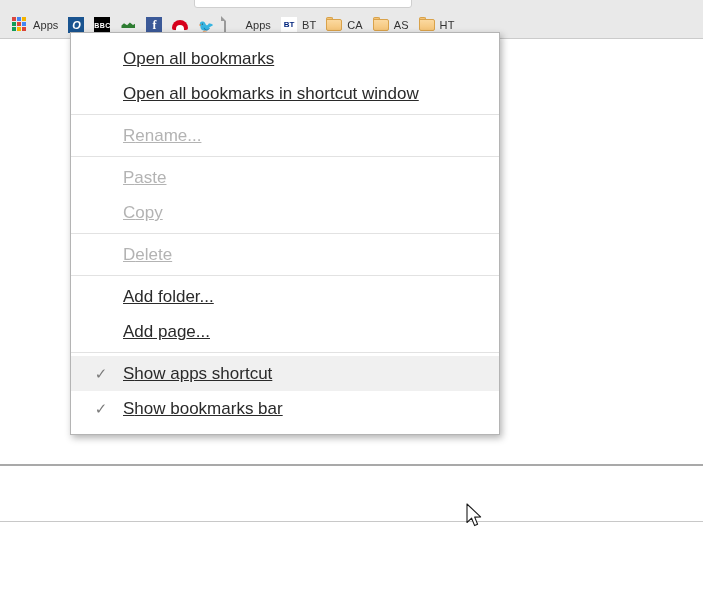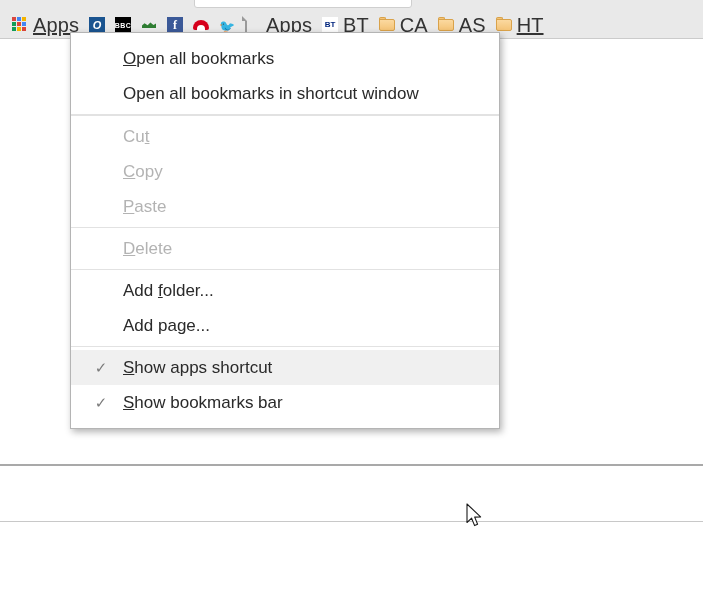--- a/index.html
+++ b/index.html
@@ -46,25 +46,24 @@
   .bm-item {
     display: flex;
     align-items: center;
     height: 22px;
     padding: 0 6px 0 2px;
     margin-right: 2px;
     flex: 0 0 auto;
     white-space: nowrap;
   }
   .bm-label {
-    font-size: 20px;
+    font-size: 11px;
     color: #333333;
     margin-left: 5px;
     letter-spacing: 0.1px;
-    text-decoration: underline;
   }
   .bm-ico {
     width: 16px; height: 16px;
     flex: 0 0 16px;
     position: relative;
     display: inline-block;
   }
 
   
   .ico-apps-grid {
@@ -203,20 +202,21 @@
   .ctx-item {
     position: relative;
     height: 35px;
     line-height: 35px;
     padding-left: 52px;
     padding-right: 2px;
     font-size: 17px;
     color: #2a2a2a;
     white-space: nowrap;
     cursor: default;
+    text-decoration: underline;
   }
   .ctx-item.disabled { color: #b3b3b3; }
   .ctx-item.hovered  { background: #f0f0f0; }
   .ctx-item .mn { text-decoration: underline; }
   .ctx-check {
     position: absolute;
     left: 22px; top: 0;
     width: 16px;
     text-align: center;
     font-size: 15px;
@@ -313,25 +313,27 @@
         <span class="bm-label">HT</span>
       </div>
     </div>
 
   <div class="ctx-menu" id="ctx-menu">
       <div class="ctx-group">
         <div class="ctx-item"><span><span class="mn">O</span>pen all bookmarks</span></div>
         <div class="ctx-item"><span>Open all bookmarks in shortcut window</span></div>
       </div>
       <div class="ctx-sep"></div>
-      <div class="ctx-sep"></div>
-      <div class="ctx-group">
-        <div class="ctx-item disabled"><span>Cu<span class="mn">t</span></span></div>
+      <div class="ctx-group">
+        <div class="ctx-item disabled"><span><span class="mn">R</span>ename...</span></div>
+      </div>
+      <div class="ctx-sep"></div>
+      <div class="ctx-group">
+        <div class="ctx-item disabled"><span><span class="mn">P</span>aste</span></div>
         <div class="ctx-item disabled"><span><span class="mn">C</span>opy</span></div>
-        <div class="ctx-item disabled"><span><span class="mn">P</span>aste</span></div>
       </div>
       <div class="ctx-sep"></div>
       <div class="ctx-group">
         <div class="ctx-item disabled"><span><span class="mn">D</span>elete</span></div>
       </div>
       <div class="ctx-sep"></div>
       <div class="ctx-group">
         <div class="ctx-item"><span>Add <span class="mn">f</span>older...</span></div>
         <div class="ctx-item"><span>Add pa<span class="mn">g</span>e...</span></div>
       </div>

